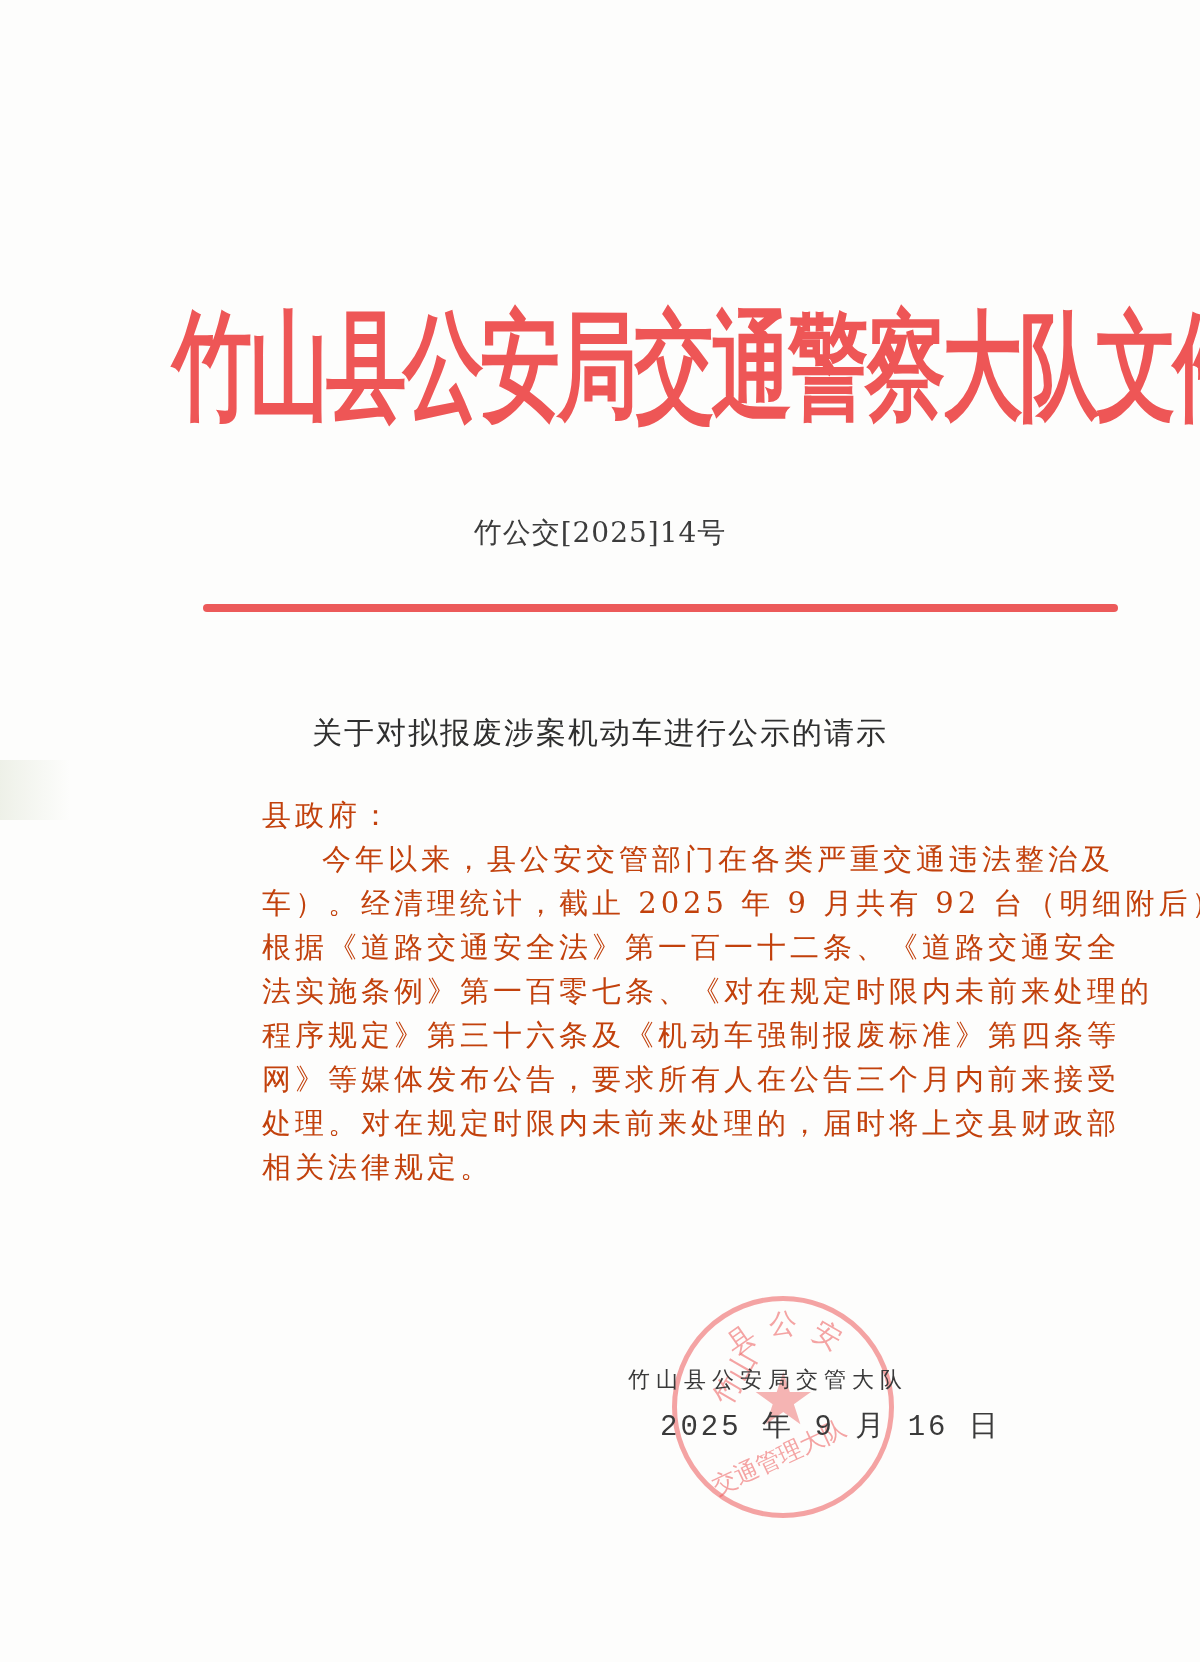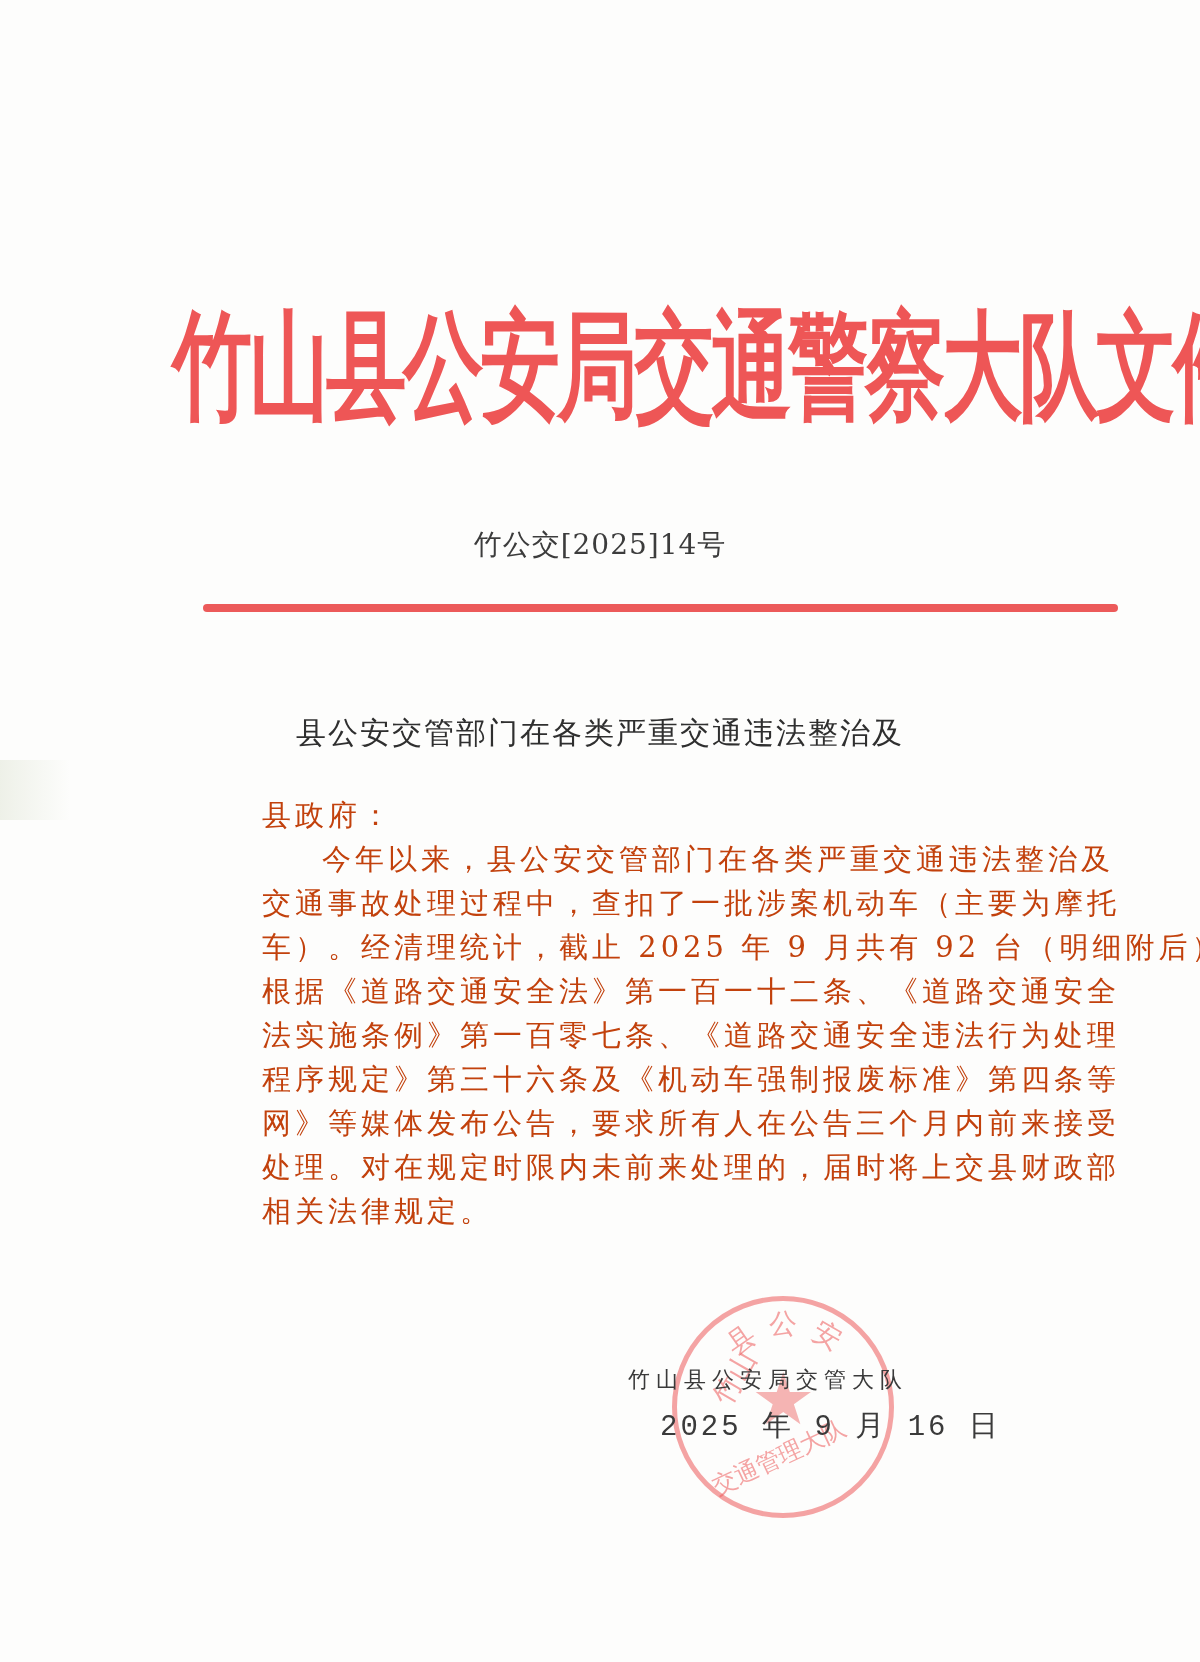--- a/index.html
+++ b/index.html
@@ -26,21 +26,20 @@
     font-size: 118px; line-height: 140px;
     color: #ee5656;
     transform: scaleX(0.68);
     transform-origin: center;
     width: 77px; text-align: center;
   }
   .doc-number {
     position: absolute; left: 0; width: 1200px; top: 514px;
     text-align: center; font-size: 28px; line-height: 38px; color: #3c3c3c;
     letter-spacing: 1px;
-    margin-top: 12px;
   }
   .red-rule {
     position: absolute; left: 203px; top: 604px; width: 915px; height: 8px;
     background: #ec5a5a; border-radius: 4px;
   }
   .subject {
     position: absolute; left: 0; width: 1200px; top: 712px;
     text-align: center;
     font-family: "DejaVu Sans", "Liberation Sans", sans-serif;
     font-size: 30px; line-height: 42px; color: #2f2f2f; letter-spacing: 2px;
@@ -102,29 +101,28 @@
     <span>大</span>
     <span>队</span>
     <span>文</span>
     <span>件</span>
   </div>
 
   <div class="doc-number">竹公交[2025]14号</div>
 
   <div class="red-rule"></div>
 
-  <div class="subject">县公安交管部门在各类严重交通违法整治及</div>
+  <div class="subject">关于对拟报废涉案机动车进行公示的请示</div>
 
   <div class="body-text">
     <div class="line">县政府：</div>
     <div class="line indent">今年以来，县公安交管部门在各类严重交通违法整治及</div>
-    <div class="line">交通事故处理过程中，查扣了一批涉案机动车（主要为摩托</div>
     <div class="line">车）。经清理统计，截止 2025 年 9 月共有 92 台（明细附后）。</div>
     <div class="line">根据《道路交通安全法》第一百一十二条、《道路交通安全</div>
-    <div class="line">法实施条例》第一百零七条、《道路交通安全违法行为处理</div>
+    <div class="line">法实施条例》第一百零七条、《对在规定时限内未前来处理的</div>
     <div class="line">程序规定》第三十六条及《机动车强制报废标准》第四条等</div>
     <div class="line">网》等媒体发布公告，要求所有人在公告三个月内前来接受</div>
     <div class="line">处理。对在规定时限内未前来处理的，届时将上交县财政部</div>
     <div class="line">相关法律规定。</div>
   </div>
 
 
   <div class="stamp">
     <span class="star">★</span>
     <span class="arc-text" style="left:30px; top:58px; transform:rotate(-60deg);">竹山</span>

